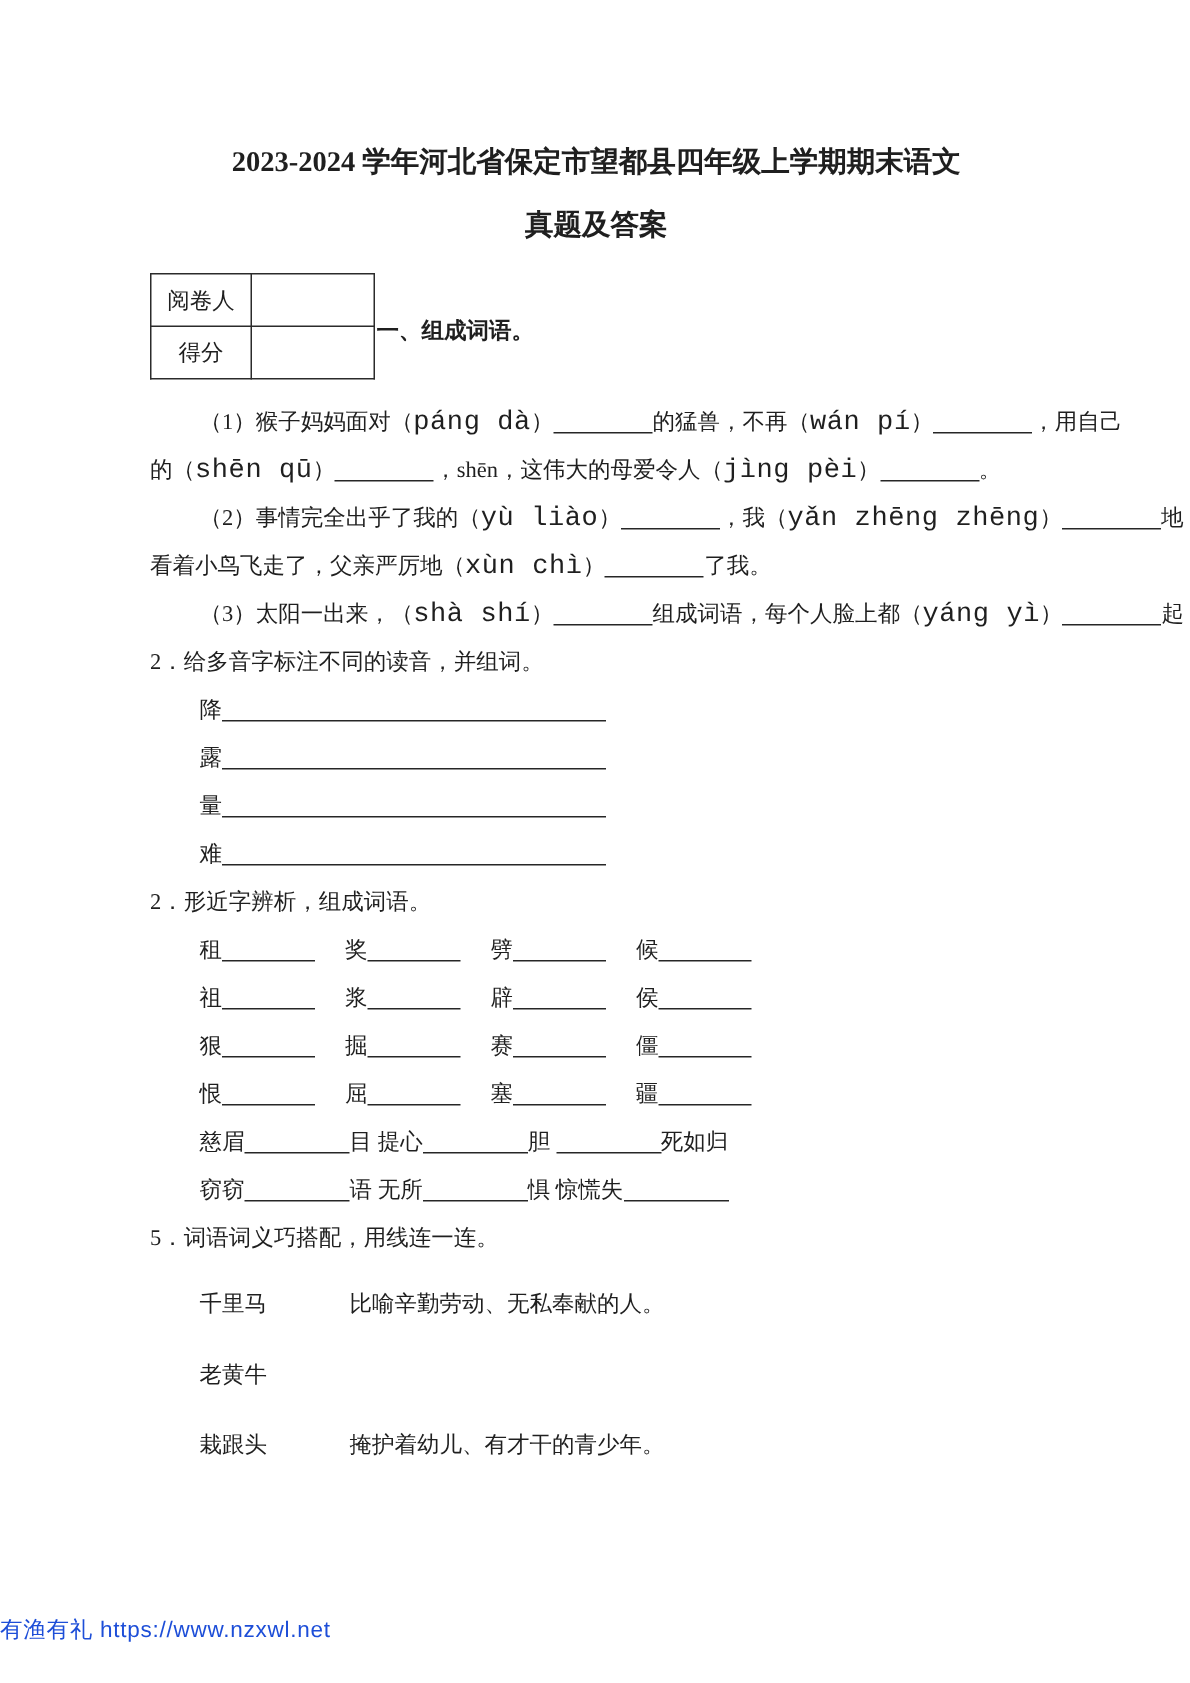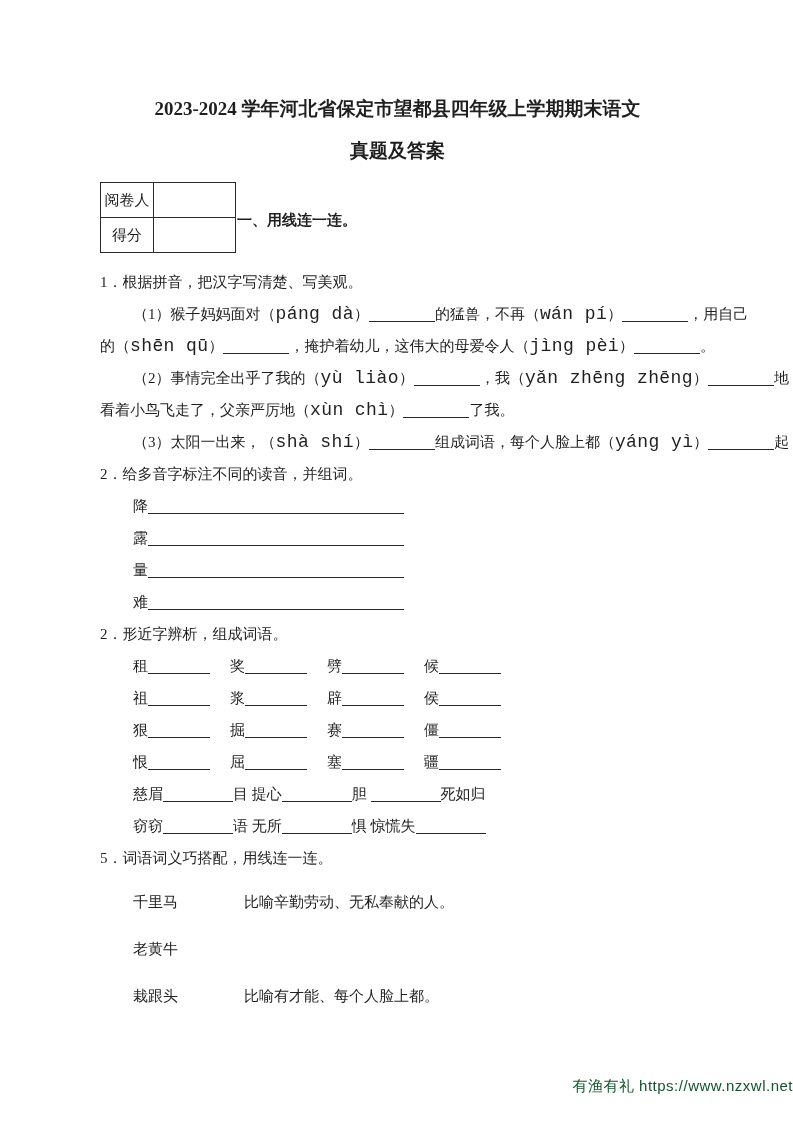--- a/index.html
+++ b/index.html
@@ -20,21 +20,21 @@
   
   .title { text-align: center; font-weight: 700; font-size: 19px; line-height: 42px; margin-bottom: 10px; }
   
   .grader-row { display: flex; align-items: center; margin-bottom: 13px; }
   table.score-table { border-collapse: collapse; }
   table.score-table td {
     border: 1.5px solid #2b2b2b;
     height: 35px; text-align: center; vertical-align: middle;
     font-size: 15px;
   }
-  td.score-label-cell { width: 53px; }
+  td.score-label-cell { width: 67px; }
   td.score-value-cell { width: 82px; }
   .section-heading { font-weight: 700; font-size: 15px; margin-left: 1px; margin-top: 6px; }
   
   .doc-line { font-size: 15px; line-height: 32px; white-space: nowrap; }
   .indent-1 { padding-left: 33px; }
   .stem { padding-left: 0; }
   .pinyin {
     font-family: "Liberation Mono", "DejaVu Sans Mono", monospace;
     font-size: 18px; letter-spacing: 0.4px;
   }
@@ -43,29 +43,29 @@
     border-bottom: 1px solid #262626;
     height: 15px;
     vertical-align: -3px;
   }
   .blank-long { width: 256px; }
   .blank-short { width: 62px; }
   
   .q3-row { display: flex; }
   .q3-cell { width: 97px; white-space: nowrap; }
   
-  .q5-row { display: flex; font-size: 15px; line-height: 32px; margin-bottom: 15px; gap: 11px; }
+  .q5-row { display: flex; font-size: 15px; line-height: 32px; margin-bottom: 15px; }
   .q5-term { width: 100px; flex: 0 0 100px; }
   .q5-def { flex: 1; }
   
   .footer {
     position: absolute; left: 0; bottom: 26px; width: 100%;
-    text-align: right;
+    text-align: left;
     font-family: "Liberation Sans", "DejaVu Sans", sans-serif;
-    font-size: 15px; color: #14532d; letter-spacing: 0.5px;
+    font-size: 15px; color: #1d4ed8; letter-spacing: 0.5px;
   }
 </style>
 </head>
 <body>
 
 <div class="page">
 
   <div class="title">
     <div>2023-2024 学年河北省保定市望都县四年级上学期期末语文</div>
     <div>真题及答案</div>
@@ -77,27 +77,26 @@
           <tr>
         <td class="score-label-cell">阅卷人</td>
         <td class="score-value-cell"></td>
       </tr>
       <tr>
         <td class="score-label-cell">得分</td>
         <td class="score-value-cell"></td>
       </tr>
     </tbody>
       </table>
-    <div class="section-heading">一、用线连一连。</div>
+    <div class="section-heading">一、组成词语。</div>
   </div>
 
   <div>
-    <div class="doc-line stem">1．根据拼音，把汉字写清楚、写美观。</div>
     <div class="doc-line indent-1"><span>（1）猴子妈妈面对（</span><span class="pinyin">páng dà</span><span>）</span><span class="blank" style="width: 66px;"></span><span>的猛兽，不再（</span><span class="pinyin">wán pí</span><span>）</span><span class="blank" style="width: 66px;"></span><span>，用自己</span></div>
-    <div class="doc-line"><span>的（</span><span class="pinyin">shēn qū</span><span>）</span><span class="blank" style="width: 66px;"></span><span>，掩护着幼儿，这伟大的母爱令人（</span><span class="pinyin">jìng pèi</span><span>）</span><span class="blank" style="width: 66px;"></span><span>。</span></div>
+    <div class="doc-line"><span>的（</span><span class="pinyin">shēn qū</span><span>）</span><span class="blank" style="width: 66px;"></span><span>，shēn，这伟大的母爱令人（</span><span class="pinyin">jìng pèi</span><span>）</span><span class="blank" style="width: 66px;"></span><span>。</span></div>
     <div class="doc-line indent-1"><span>（2）事情完全出乎了我的（</span><span class="pinyin">yù liào</span><span>）</span><span class="blank" style="width: 66px;"></span><span>，我（</span><span class="pinyin">yǎn zhēng zhēng</span><span>）</span><span class="blank" style="width: 66px;"></span><span>地</span></div>
     <div class="doc-line"><span>看着小鸟飞走了，父亲严厉地（</span><span class="pinyin">xùn chì</span><span>）</span><span class="blank" style="width: 66px;"></span><span>了我。</span></div>
     <div class="doc-line indent-1"><span>（3）太阳一出来，（</span><span class="pinyin">shà shí</span><span>）</span><span class="blank" style="width: 66px;"></span><span>组成词语，每个人脸上都（</span><span class="pinyin">yáng yì</span><span>）</span><span class="blank" style="width: 66px;"></span><span>起</span></div>
   </div>
 
   <div>
     <div class="doc-line stem">2．给多音字标注不同的读音，并组词。</div>
     <div class="doc-line indent-1"><span>降</span><span class="blank blank-long"></span></div>
     <div class="doc-line indent-1"><span>露</span><span class="blank blank-long"></span></div>
     <div class="doc-line indent-1"><span>量</span><span class="blank blank-long"></span></div>
@@ -141,19 +140,19 @@
     <div class="doc-line stem" style="margin-bottom:12px;">5．词语词义巧搭配，用线连一连。</div>
     <div class="q5-row indent-1">
       <span class="q5-term">千里马</span>
       <span class="q5-def">比喻辛勤劳动、无私奉献的人。</span>
     </div>
     <div class="q5-row indent-1">
       <span class="q5-term">老黄牛</span>
     </div>
     <div class="q5-row indent-1">
       <span class="q5-term">栽跟头</span>
-      <span class="q5-def">比喻有才能、每个人脸上都。</span>
+      <span class="q5-def">掩护着幼儿、有才干的青少年。</span>
     </div>
   </div>
 
   <div class="footer">有渔有礼 https://www.nzxwl.net</div>
 
 </div>
 
 </body></html>

